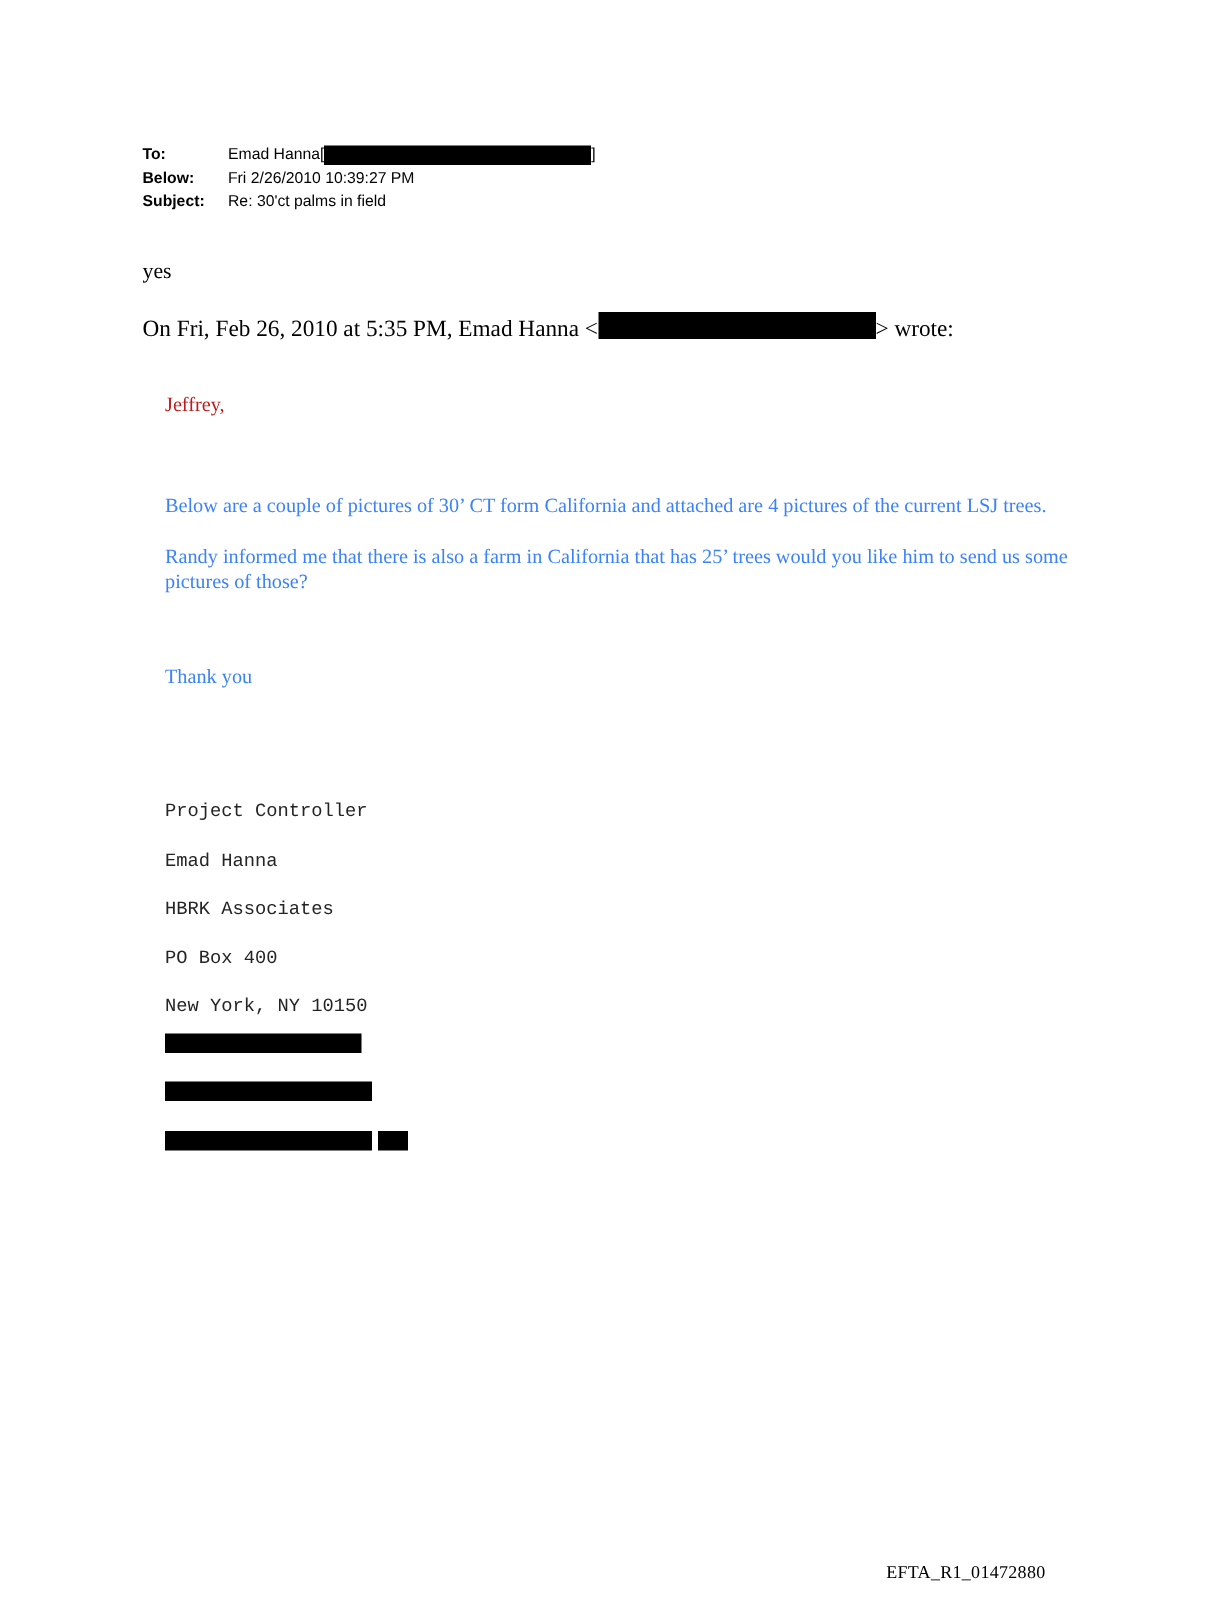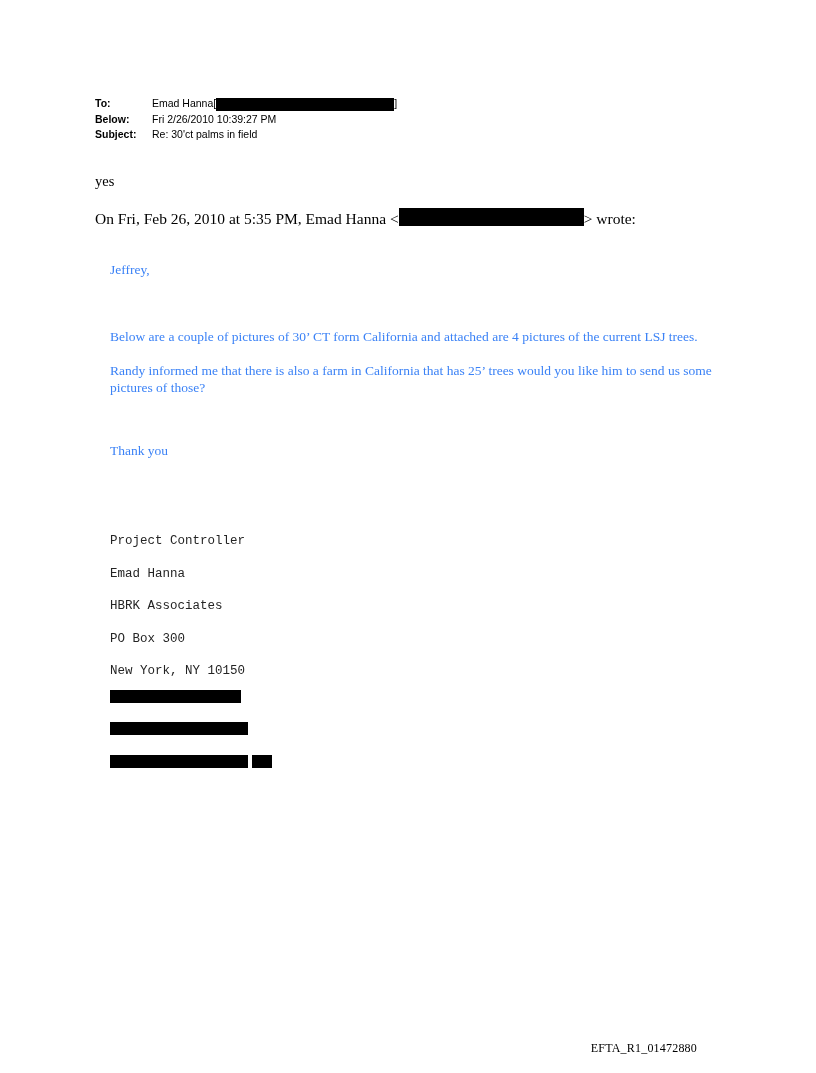--- a/index.html
+++ b/index.html
@@ -73,21 +73,21 @@
   }
 
   .quote {
     position: absolute;
     left: 110px;
     top: 262px;
     width: 610px;
   }
   .q-greet {
     font-size: 13.5px;
-    color: #3b82f6;
+    color: #b91c1c;
     margin: 0;
   }
   .q-para {
     font-size: 13.5px;
     color: #3b82f6;
     line-height: 17.5px;
     margin: 0;
     width: 605px;
   }
   .gap-1 { height: 50px; }
@@ -158,21 +158,21 @@
     <div class="gap-2"></div>
     <p class="q-para">Randy informed me that there is also a farm in California that has 25’ trees would you like him to send us some pictures of those?</p>
     <div class="gap-3"></div>
     <p class="q-para">Thank you</p>
   </div>
 
   <div class="sig">
     <div>Project Controller</div>
     <div>Emad Hanna</div>
     <div>HBRK Associates</div>
-    <div>PO Box 300</div>
+    <div>PO Box 400</div>
     <div>New York, NY 10150</div>
   </div>
 
   <div class="sig-redactions">
     <div class="rline"><span class="redact" style="width:131px;height:13px;"></span></div>
     <div class="rline"><span class="redact" style="width:138px;height:13px;"></span></div>
     <div class="rline"><span class="redact" style="width:138px;height:13px;"></span><span class="redact" style="width:20px;height:13px;margin-left:4px;"></span></div>
   </div>
 
   <div class="bates">EFTA_R1_01472880</div>

